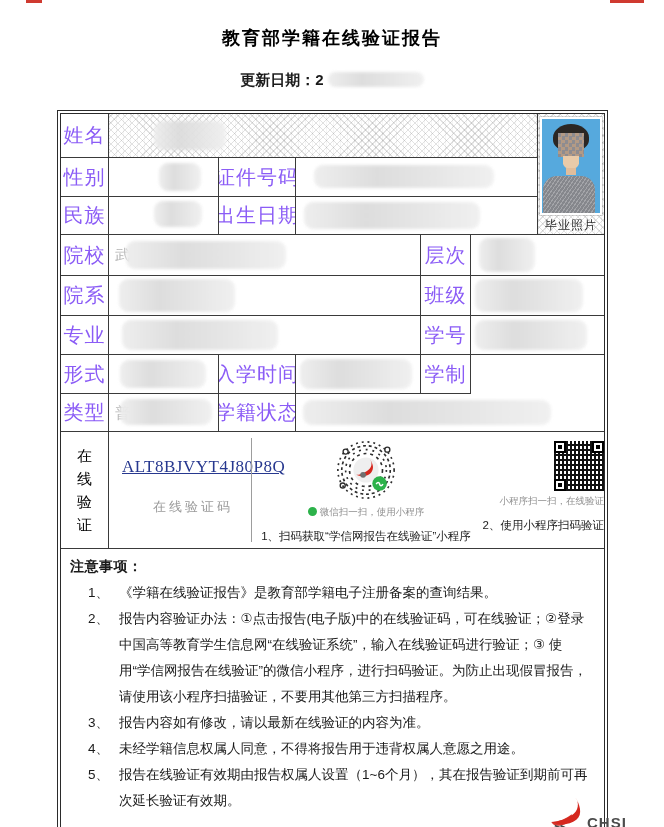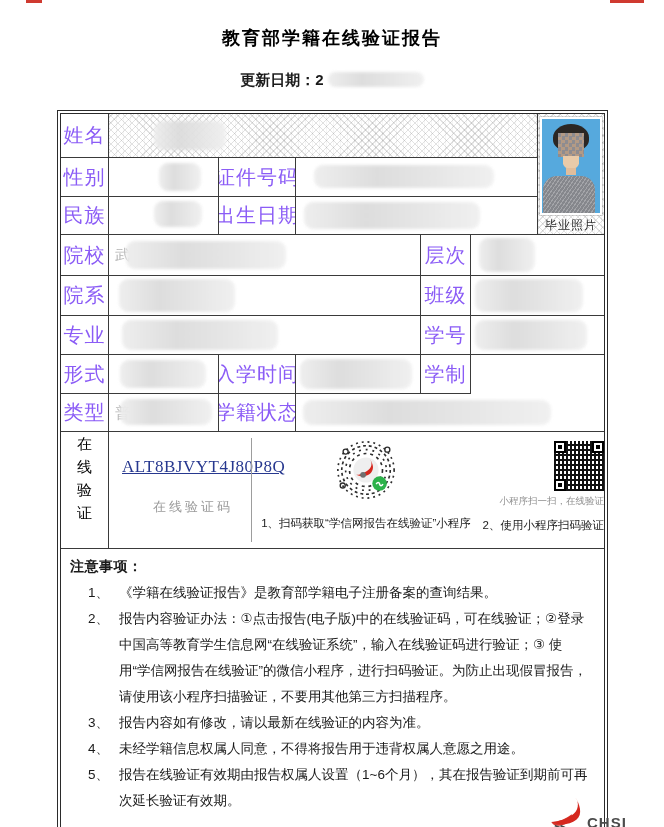--- a/index.html
+++ b/index.html
@@ -79,21 +79,21 @@
     background:repeating-conic-gradient(#b39a85 0 25%,#8e8c90 0 50%) 0 0/7px 7px;}
   .chin{position:absolute;top:37px;left:21px;width:16px;height:13px;background:#e9cba9;
     border-radius:0 0 45% 45%;}
   .neck{position:absolute;top:49px;left:24px;width:10px;height:7px;background:#e0bd9b;}
   .sweater{position:absolute;bottom:0;left:1px;width:52px;height:37px;
     background:#85878c;border-radius:14px 14px 0 0;
     background-image:repeating-linear-gradient(125deg,rgba(255,255,255,.25) 0 1px,transparent 1px 3px);}
   .photo-caption{font-size:12px;color:#2e2e2e;margin-top:2px;letter-spacing:1px;}
 
   
-  .v-label-wrap{display:flex;align-items:flex-start;justify-content:center;}
+  .v-label-wrap{display:flex;align-items:center;justify-content:center;}
   .v-label{width:17px;font-size:15px;line-height:23px;word-break:break-all;
     text-align:center;color:#000;}
   .verify-area{position:relative;}
   .code-link{
     position:absolute;left:13px;top:25px;
     font-family:"Liberation Serif","DejaVu Serif",serif;
     font-size:17px;font-weight:normal;color:#27388f;text-decoration:underline;
     letter-spacing:.5px;
   }
   .code-caption{position:absolute;left:44px;top:66px;font-size:13px;color:#9a9a9a;
@@ -247,20 +247,21 @@
           </g>
           <circle cx="12" cy="14" r="2.6" fill="none" stroke="#2d2d2d" stroke-width="1.4"></circle>
           <circle cx="55" cy="12" r="2.6" fill="none" stroke="#2d2d2d" stroke-width="1.4"></circle>
           <circle cx="9" cy="49" r="2.6" fill="none" stroke="#2d2d2d" stroke-width="1.4"></circle>
           <circle cx="33" cy="33" r="13" fill="#efefef"></circle>
           <path d="M37 22 C40 26 39 31 34 34 C30 37 26 38 23 38 C27 40 34 40 38 36 C42 32 40 26 37 22 Z" fill="#d5281f"></path>
           <circle cx="30" cy="38" r="3" fill="#6f6f6f"></circle>
           <circle cx="47" cy="47" r="7.5" fill="#2cb24a"></circle>
           <path d="M43.5 47.5 c2-3 3.5-1 3.5 0 c0 1 1.5 3 3.5 0" stroke="#fff" stroke-width="1.6" fill="none"></path>
         </svg>
+        <div class="hint"><span class="wx-dot"></span><span>微信扫一扫，使用小程序</span></div>
         <div class="step">1、扫码获取“学信网报告在线验证”小程序</div>
       </div>
 
       <div class="mini-zone">
         <div class="qr">
           <div class="fp tl"></div>
           <div class="fp tr"></div>
           <div class="fp bl"></div>
         </div>
         <div class="hint">小程序扫一扫，在线验证</div>

